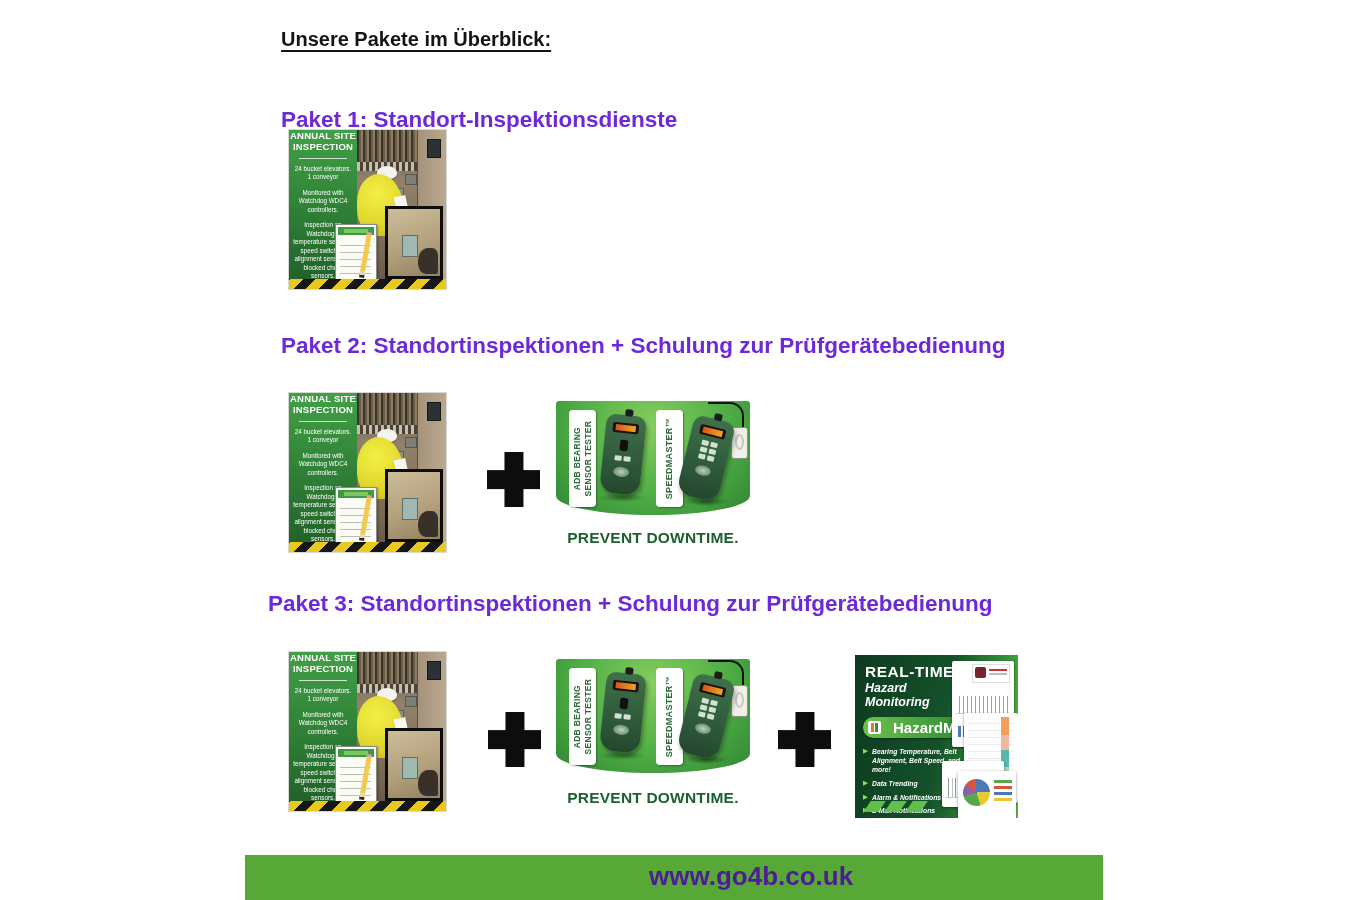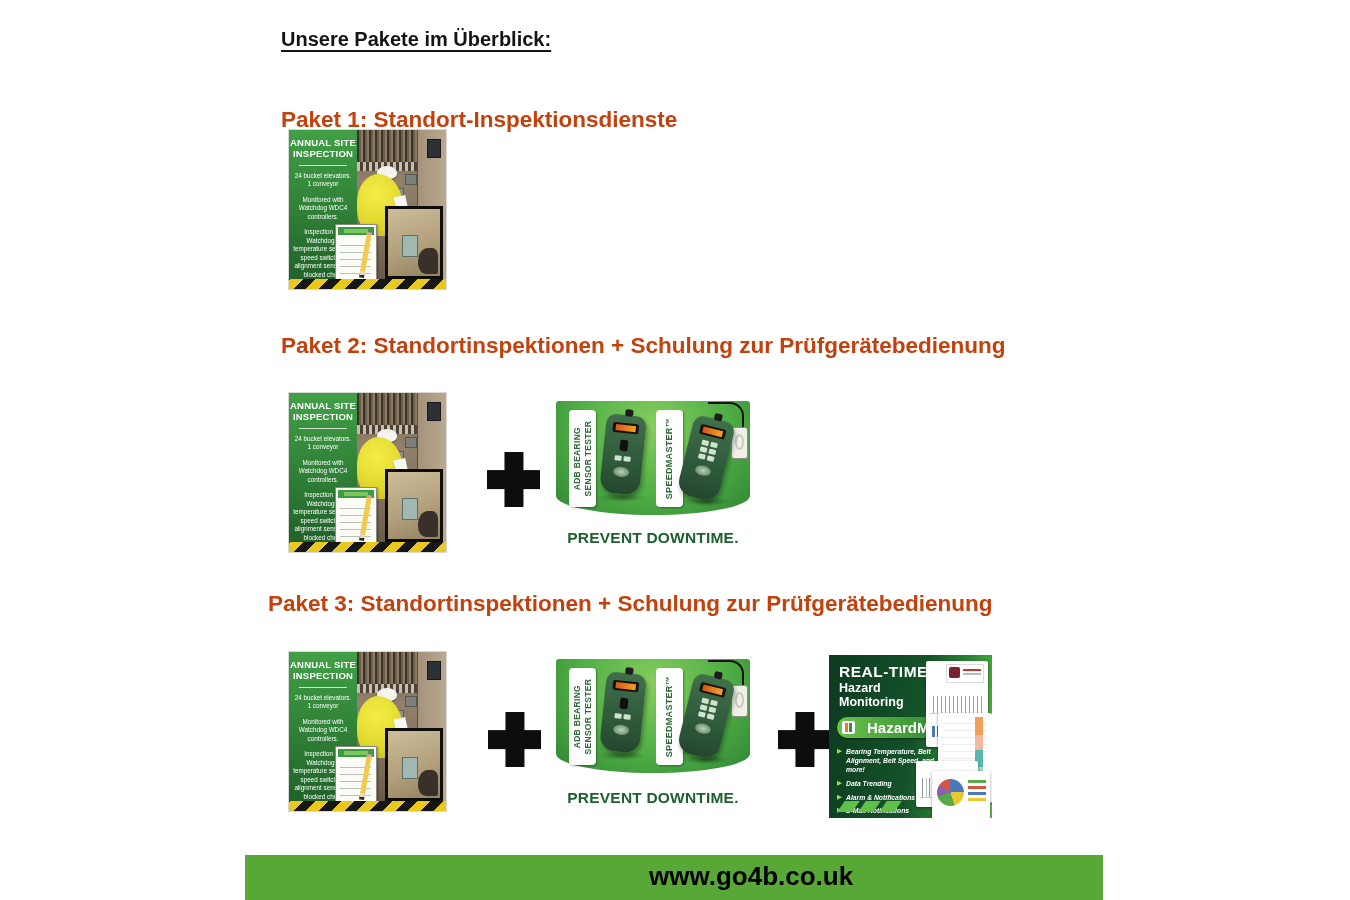--- a/index.html
+++ b/index.html
@@ -2,48 +2,48 @@
 <html><head>
 <meta charset="utf-8">
 <style>
   html,body{margin:0;padding:0;background:#ffffff;}
   .slide{position:relative;width:1350px;height:900px;background:#ffffff;overflow:hidden;
          font-family:"Liberation Sans",sans-serif;}
 
   
   .page-title{position:absolute;left:281px;top:28px;font-size:20px;font-weight:bold;color:#141414;
               text-decoration:underline;text-underline-offset:4px;}
-  .pkg-heading{position:absolute;font-size:22.5px;font-weight:bold;color:#c2410c;line-height:34px;width:840px;}
+  .pkg-heading{position:absolute;font-size:22.5px;font-weight:bold;color:#6d28d9;line-height:34px;width:840px;}
   .hl{display:block;}
   #h-p1{left:281px;top:84px;}
   #h-p2{left:281px;top:310px;}
   #h-p3{left:268px;top:568px;}
 
   
   .mount{position:absolute;}
   #insp1{left:289px;top:130px;width:157px;height:159px;}
   #insp2{left:289px;top:393px;width:157px;height:159px;}
   #insp3{left:289px;top:652px;width:157px;height:159px;}
   #test2{left:556px;top:401px;width:194px;height:150px;}
   #test3{left:556px;top:659px;width:194px;height:152px;}
-  #hm3  {left:829px;top:655px;width:163px;height:163px;}
+  #hm3  {left:855px;top:655px;width:163px;height:163px;}
 
   
   .plus{position:absolute;width:53px;height:55px;}
   #plus2a{left:487px;top:452px;}
   #plus3a{left:488px;top:712px;}
   #plus3b{left:778px;top:712px;}
   .plus .pv{position:absolute;left:50%;transform:translateX(-50%);top:0;bottom:0;width:36%;background:#0d0d0d;}
   .plus .ph{position:absolute;top:50%;transform:translateY(-50%);left:0;right:0;height:36%;background:#0d0d0d;}
 
   
   .insp-card{position:relative;width:100%;height:100%;overflow:hidden;box-shadow:0 0 0 1px #d8d8d8;}
   .insp-left{position:absolute;left:0;top:0;width:68px;height:100%;
              background:linear-gradient(180deg,#41a046 0%,#2e7d35 55%,#1f5e28 100%);color:#fff;}
-  .insp-title{font-size:9.5px;font-weight:800;text-align:center;line-height:1.2;padding-top:7px;letter-spacing:.2px;}
+  .insp-title{font-size:9.5px;font-weight:800;text-align:center;line-height:1.2;padding-top:0;letter-spacing:.2px;}
   .insp-rule{width:48px;height:1px;background:rgba(255,255,255,.75);margin:5px auto 6px;}
   .insp-line{font-size:6.3px;line-height:1.35;text-align:center;margin:0 4px 7px;}
   .insp-photo{position:absolute;left:68px;top:0;right:0;height:149px;overflow:hidden;
               background:linear-gradient(180deg,#6e6250 0%,#92816a 35%,#7d6d57 75%,#6a5c49 100%);}
   .ph-wires{position:absolute;top:0;left:0;right:0;height:32px;
             background:repeating-linear-gradient(90deg,#39332a 0 2px,#6b5f4a 2px 4px,#8d7c60 4px 6px);}
   .ph-terms{position:absolute;top:32px;left:0;right:0;height:9px;
             background:repeating-linear-gradient(90deg,#c9bfa8 0 3px,#4a4238 3px 6px);}
   .ph-cab{position:absolute;right:0;top:0;width:28px;height:100%;
           background:linear-gradient(90deg,#a4937a,#baa98e);border-left:1px solid #57503f;}
@@ -109,21 +109,21 @@
   #t-sh1{left:42px;top:92px;}
   #t-sh2{left:126px;top:96px;}
   .tagline{position:absolute;bottom:4px;left:0;right:0;text-align:center;font-size:15.5px;font-weight:800;
            color:#1d5f2f;letter-spacing:.2px;}
 
   
   .hm-card{position:relative;width:100%;height:100%;overflow:hidden;
            background:linear-gradient(100deg,#0d3a20 0%,#14522a 52%,#2f8a36 76%,#5fc04a 100%);}
   .hm-title{position:absolute;left:10px;top:8px;color:#fff;font-size:15.5px;font-weight:800;letter-spacing:.5px;}
   .hm-sub{position:absolute;left:10px;top:26px;width:88px;color:#fff;font-size:12.5px;font-weight:700;
-          line-height:1.15;}
+          font-style:italic;line-height:1.15;}
   .hm-pill{position:absolute;left:8px;top:62px;width:102px;height:21px;border-radius:11px;
            background:linear-gradient(90deg,#6cc24a,#2e8b33);display:flex;align-items:center;padding-left:5px;
            box-sizing:border-box;box-shadow:0 1px 2px rgba(0,0,0,.4);}
   .hm-logo{width:13px;height:13px;background:#fff;border-radius:2px;position:relative;flex:none;}
   .hm-logo::before{content:"";position:absolute;left:3px;top:2px;bottom:2px;width:3px;background:#e07b28;}
   .hm-logo::after{content:"";position:absolute;right:3px;top:2px;bottom:2px;width:3px;background:#3f8a3c;}
   .hm-brand{color:#fff;font-size:15px;font-weight:700;margin-left:12px;white-space:nowrap;}
   .hm-bullets{position:absolute;left:8px;top:92px;width:100px;}
   .hm-bullet{display:flex;gap:4px;margin-bottom:4.5px;}
   .hm-arrow{color:#8ede5a;font-size:6.5px;line-height:1.35;flex:none;}
@@ -162,21 +162,21 @@
           background:conic-gradient(#4a78b8 0 25%,#e8c832 25% 45%,#57a848 45% 70%,#8a5fb0 70% 85%,#d8543c 85% 100%);}
   .sh-legend{position:absolute;left:36px;top:9px;right:4px;}
   .sh-legend i{display:block;height:2.5px;margin-bottom:3.5px;background:#57a848;}
   .sh-legend i:nth-child(2){background:#d8543c;}
   .sh-legend i:nth-child(3){background:#4a78b8;}
   .sh-legend i:nth-child(4){background:#e8c832;}
 
   
   .footer-bar{position:absolute;left:245px;top:855px;width:858px;height:45px;background:#58a838;}
   .footer-label{position:absolute;left:40px;top:10px;color:#fff;font-size:15.5px;font-weight:bold;}
-  .footer-url{position:absolute;left:404px;top:6px;color:#000000;font-size:26px;font-weight:bold;cursor:pointer;}
+  .footer-url{position:absolute;left:404px;top:6px;color:#4c1d95;font-size:26px;font-weight:bold;cursor:pointer;}
 </style>
 </head>
 <body>
 
 <div class="slide">
 
   <div class="page-title">Unsere Pakete im Überblick:</div>
 
   <h2 class="pkg-heading" id="h-p1">
     <span class="hl">Paket 1: Standort-Inspektionsdienste</span>

